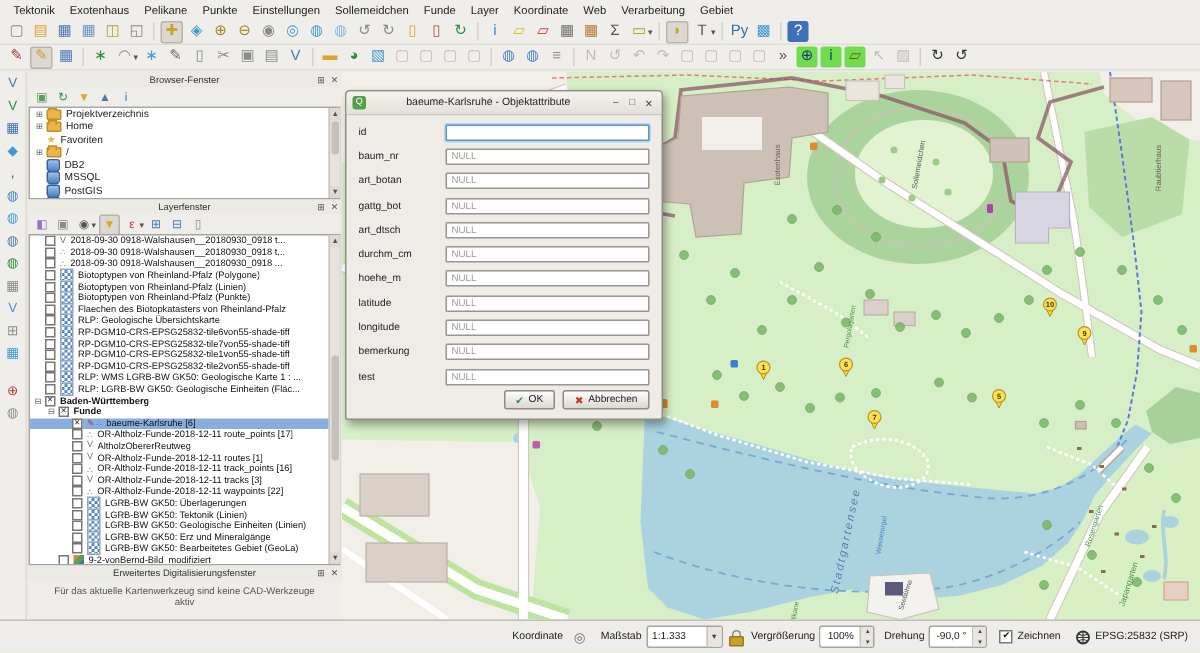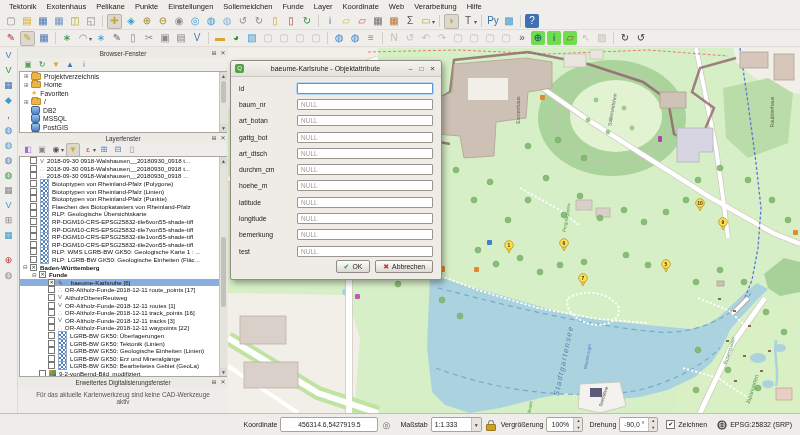--- a/index.html
+++ b/index.html
@@ -115,21 +115,21 @@
       <span class="mitem">Exotenhaus</span>
       <span class="mitem">Pelikane</span>
       <span class="mitem">Punkte</span>
       <span class="mitem">Einstellungen</span>
       <span class="mitem">Sollemeidchen</span>
       <span class="mitem">Funde</span>
       <span class="mitem">Layer</span>
       <span class="mitem">Koordinate</span>
       <span class="mitem">Web</span>
       <span class="mitem">Verarbeitung</span>
-      <span class="mitem">Hilfe</span>
+      <span class="mitem">Gebiet</span>
     </div>
   <div id="tb1">
       <span class="tbi" style="color: rgb(138, 138, 138);">▢</span>
       <span class="tbi" style="color: rgb(217, 166, 46);">▤</span>
       <span class="tbi" style="color: rgb(74, 120, 181);">▦</span>
       <span class="tbi" style="color: rgb(111, 147, 196);">▦</span>
       <span class="tbi" style="color: rgb(181, 164, 39);">◫</span>
       <span class="tbi" style="color: rgb(138, 138, 138);">◱</span>
       <span class="tbsep"></span>
       <span class="tbi hl" style="color: rgb(199, 167, 51);">✚</span>
@@ -760,21 +760,20 @@
       <button class="dbtn">
         <span class="bi" style="color:#c0392b">✖</span>
         <span>Abbrechen</span>
       </button>
     </div>
   </div>
 
   <div id="statusbar">
     <div class="spacer"></div>
     <span class="sb-label">Koordinate</span>
-    <input class="sb-input" style="width: 92px;" readonly="" value="456314.6,5427919.5">
     <span class="tbi" style="font-size:9px;color:#6f6f6f">◎</span>
     <span class="sb-label">Maßstab</span>
     <span class="sb-combo" style="width:46px">
       <span style="flex:1">1:1.333</span>
       <span class="arr">▼</span>
     </span>
     <span class="lockic"></span>
     <span class="sb-label">Vergrößerung</span>
     <span class="sb-spin">
       <input style="width: 26px;" readonly="" value="100%">

